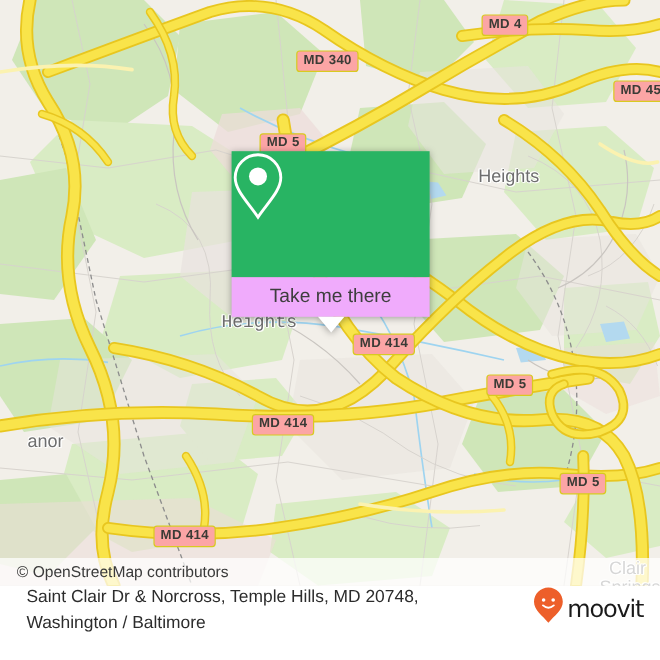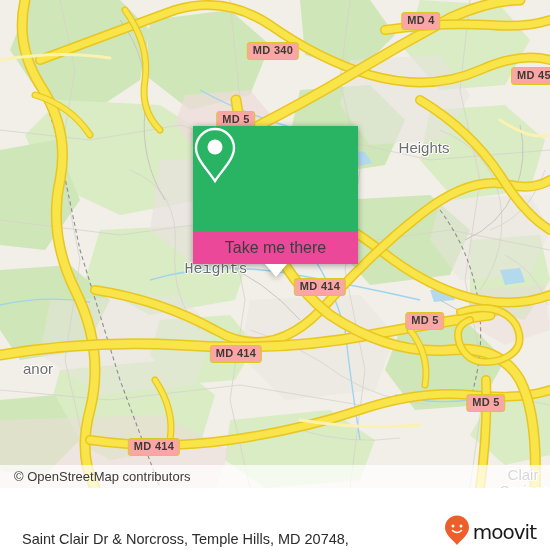--- a/index.html
+++ b/index.html
@@ -50,21 +50,21 @@
   
   #popup{
     position:absolute;left:193px;top:126px;width:165px;
     filter:drop-shadow(0 1px 3px rgba(0,0,0,.35));
   }
   #popup-image{
     height:105px;background:#28b463;
     display:flex;align-items:center;justify-content:center;
   }
   #popup-button{
-    height:33px;background:#ec4899;
+    height:33px;background:#f0abfc;
     display:flex;align-items:center;justify-content:center;
     color:#3d3d3d;font-size:16px;
     font-family:"Liberation Sans","DejaVu Sans",sans-serif;
     cursor:pointer;
   }
   #popup-tail{
     position:absolute;left:50%;top:138px;margin-left:-11px;
     width:0;height:0;
     border-left:11px solid transparent;
     border-right:11px solid transparent;
@@ -78,21 +78,21 @@
     display:flex;align-items:center;
   }
   #attribution span{
     color:#3a3a3a;font-size:13px;padding-left:14px;
     font-family:"Liberation Sans","DejaVu Sans",sans-serif;
   }
 
   
   #caption{
     position:absolute;left:0;top:488px;width:550px;height:62px;
-    background:#fff;display:flex;align-items:flex-end;
+    background:#fff;display:flex;align-items:flex-start;
   }
   #caption-text{
     flex:1;padding-left:22px;padding-right:8px;
     color:#2c2c2c;font-size:14.5px;line-height:21px;
     font-family:"Liberation Sans","DejaVu Sans",sans-serif;
   }
   #brand{
     display:flex;align-items:center;padding-right:14px;gap:3px;
   }
   #brand-text{
@@ -277,20 +277,21 @@
     </div>
 
     <div id="attribution">
       <span>© OpenStreetMap contributors</span>
     </div>
   </div>
 
   <div id="caption">
     <div id="caption-text">
       <div>Saint Clair Dr &amp; Norcross, Temple Hills, MD 20748,</div>
+      <div>Washington / Baltimore</div>
     </div>
     <div id="brand">
       <span>
         <svg width="26" height="32" viewBox="0 0 26 32" aria-hidden="true">
           <path d="M13 1.5 C6.4 1.5 1 6.9 1 13.5 C1 20.5 8 25 13 31 C18 25 25 20.5 25 13.5 C25 6.9 19.6 1.5 13 1.5 Z" fill="#ED5F2A"></path>
           <circle cx="9" cy="12" r="1.5" fill="#ffffff"></circle>
           <circle cx="17" cy="12" r="1.5" fill="#ffffff"></circle>
           <path d="M8.5 16.5 Q13 20.5 17.5 16.5" fill="none" stroke="#ffffff" stroke-width="1.6" stroke-linecap="round"></path>
         </svg>
       </span>

